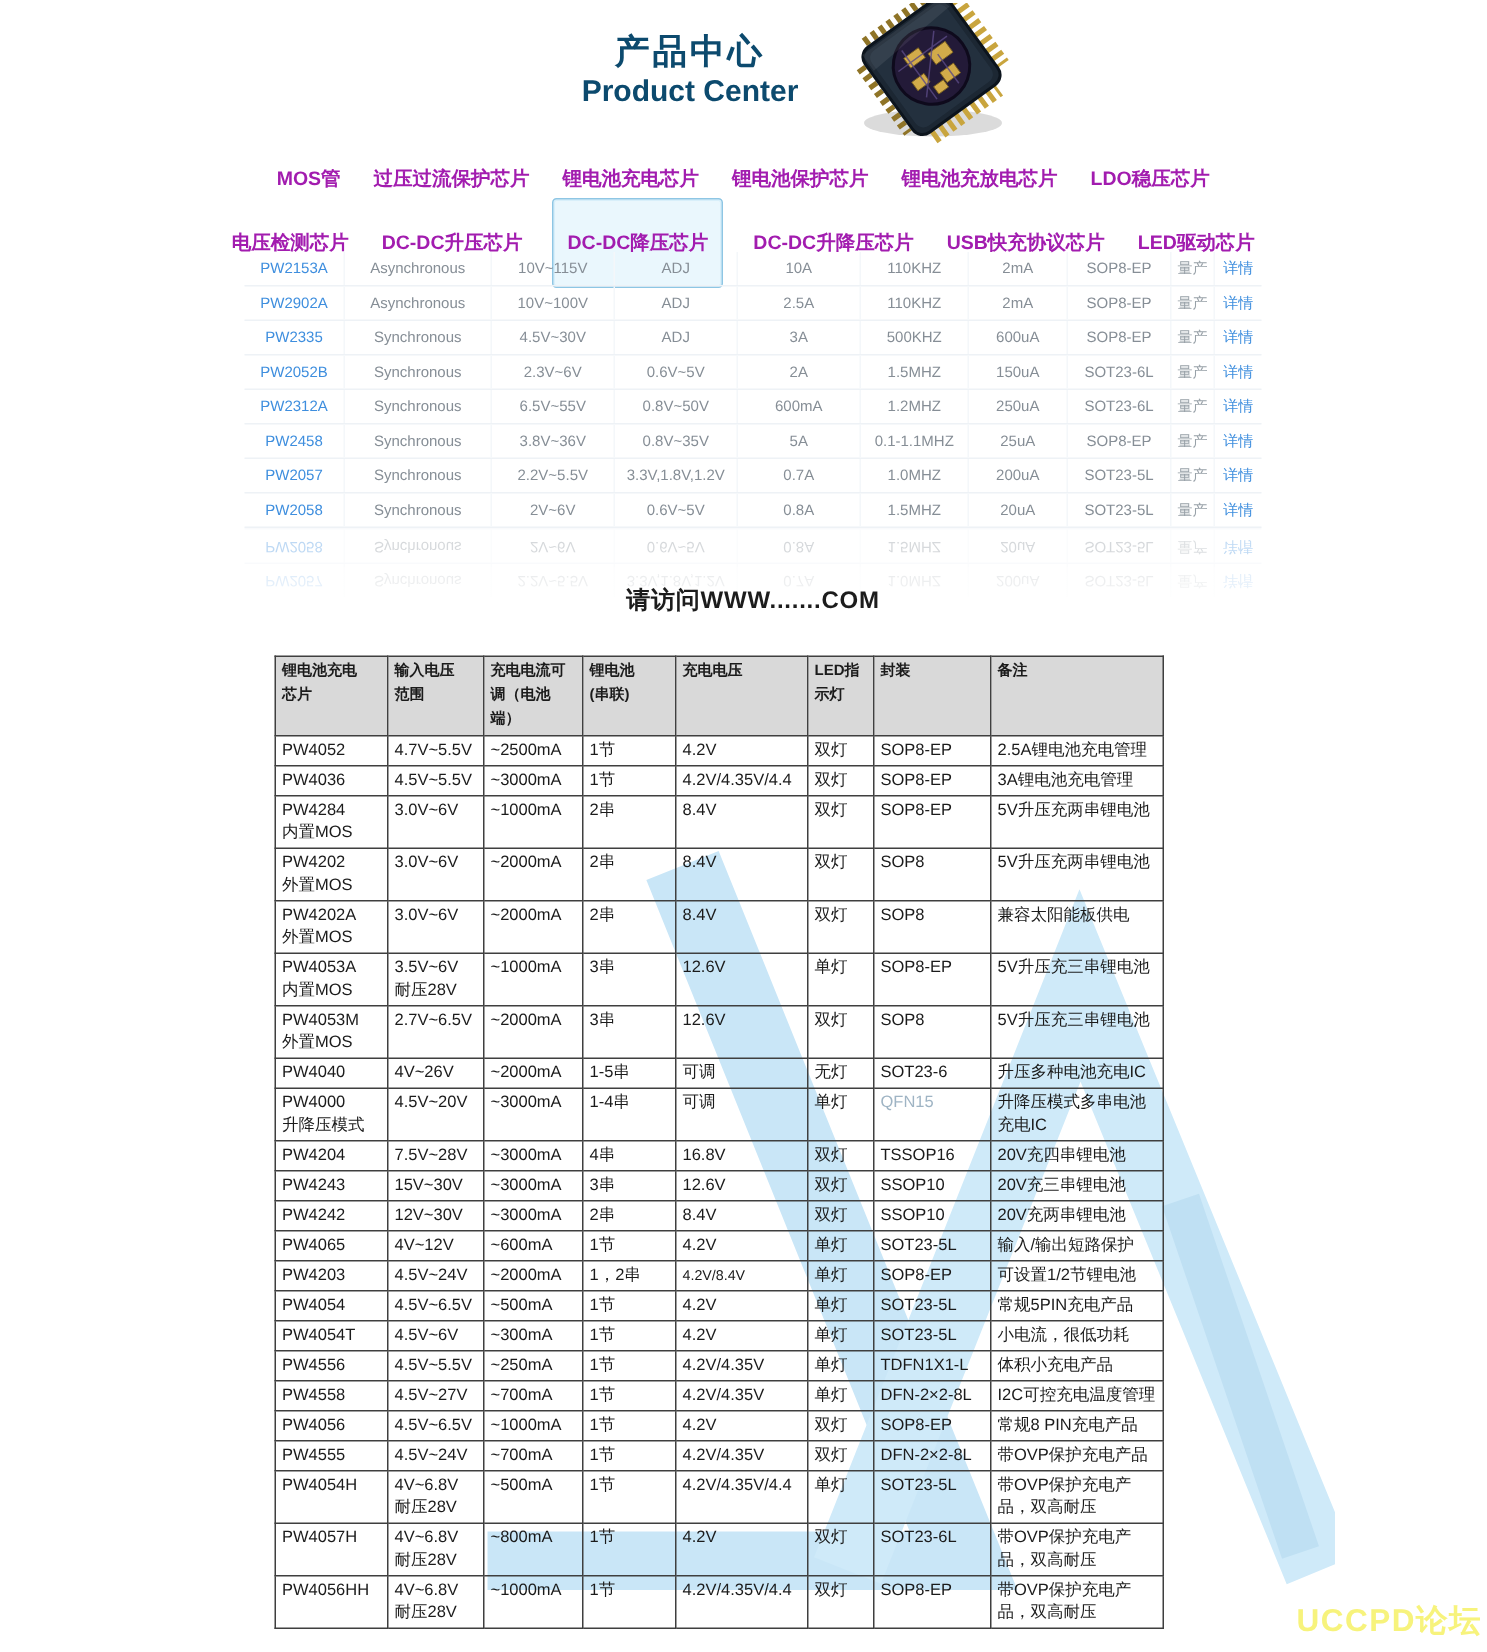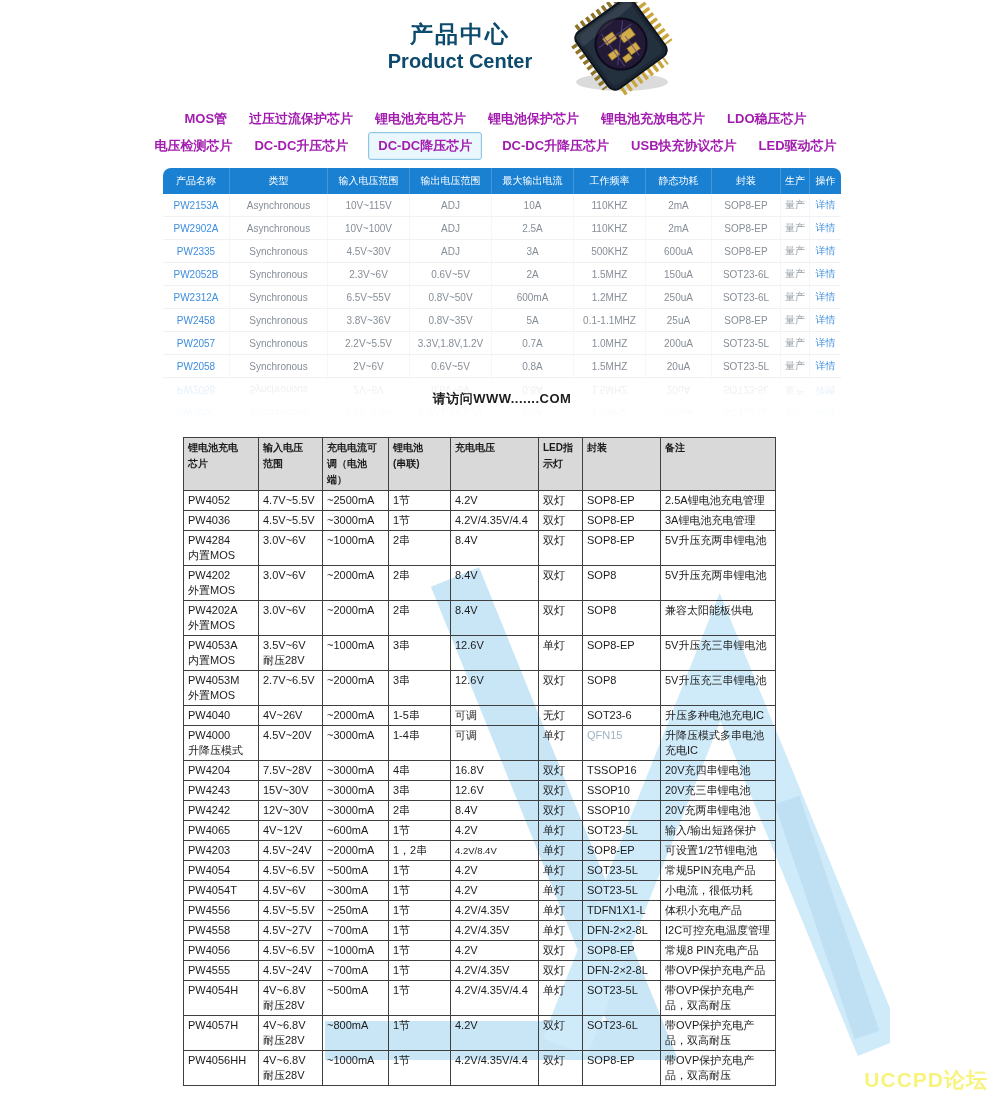--- a/index.html
+++ b/index.html
@@ -10,38 +10,38 @@
   .title-block{position:absolute;top:20px;left:310px;width:300px;text-align:center;color:#0c4a6e;}
   .title-zh{font-size:23px;font-weight:bold;letter-spacing:2px;line-height:28px;}
   .title-en{font-size:20px;font-weight:bold;line-height:26px;}
   .chip-wrap{position:absolute;left:558px;top:2px;width:132px;height:94px;}
 
   
   .nav-row{position:absolute;left:0;width:991px;text-align:center;font-size:13px;color:#a21caf;font-weight:600;}
   .nav-row-1{top:106px;}
   .nav-row-2{top:132px;}
   .nav-item{display:inline-block;margin:0 9px;padding:4px 2px;cursor:pointer;white-space:nowrap;}
-  .nav-item.active{border:1px solid #8ec6e4;background:#eaf7fd;border-radius:3px;padding:4px 9px;box-shadow:0 0 0 1px #d8effa inset;}
+  .nav-item.active{border:1px solid #8ec6e4;background:#eaf7fd;border-radius:3px;padding:20px 9px;box-shadow:0 0 0 1px #d8effa inset;}
 
   
   .pt{position:absolute;left:163px;top:168px;width:678px;font-size:10px;}
   .pt-head{display:flex;height:26px;background:#1a80d2;border-radius:8px 8px 0 0;overflow:hidden;color:#fff;align-items:center;}
   .pt-head .ptc{border-left:1px solid rgba(255,255,255,0.18);height:100%;display:flex;align-items:center;justify-content:center;}
   .pt-head .ptc:first-child{border-left:none;}
   .pt-row{display:flex;height:23px;border-bottom:1px solid #eef2f6;align-items:center;color:#868e96;}
   .pt-row .ptc{border-left:1px solid #f4f7fa;height:100%;display:flex;align-items:center;justify-content:center;overflow:hidden;white-space:nowrap;}
   .pt-row .ptc:first-child{border-left:none;}
   .ptc0{width:66px;} .ptc1{width:98px;} .ptc2{width:82px;} .ptc3{width:82px;} .ptc4{width:82px;}
   .ptc5{width:72px;} .ptc6{width:66px;} .ptc7{width:69px;} .ptc8{width:29px;} .ptc9{width:32px;}
   .pt-link{color:#3e8ede;cursor:pointer;}
   .pt-prod{color:#98a1a8;}
   .pt-reflect{transform:scaleY(-1);opacity:0.33;}
   .pt-fade{position:absolute;left:0;right:0;top:210px;height:50px;background:linear-gradient(to bottom,rgba(255,255,255,0.45),rgba(255,255,255,0.92) 75%,#fff);pointer-events:none;}
 
-  .visit-note{position:absolute;top:390px;left:163px;width:678px;text-align:center;font-size:13px;font-weight:bold;color:#1c1c1c;letter-spacing:0.5px;}
+  .visit-note{position:absolute;top:390px;left:163px;width:678px;text-align:center;font-size:16px;font-weight:bold;color:#1c1c1c;letter-spacing:0.5px;}
 
   
   .bt-zone{position:absolute;left:0;top:437px;width:991px;height:664px;}
   .logo-watermark{position:absolute;left:315px;top:128px;width:575px;height:495px;z-index:0;}
   table.bt{position:absolute;left:183px;top:0;width:592px;border-collapse:collapse;table-layout:fixed;z-index:1;background:transparent;font-size:11px;color:#1b1b1b;}
   table.bt th,table.bt td{border:1px solid #3f3f3f;padding:2px 4px;text-align:left;vertical-align:top;line-height:15px;white-space:pre-line;overflow:hidden;}
   table.bt th{background:#d9d9d9;font-weight:bold;font-size:10px;line-height:16px;}
   td.pkg-muted{color:#9fb4c4;}
   td.v-small{font-size:9.5px;}
   .btc0{width:75px;} .btc1{width:64px;} .btc2{width:66px;} .btc3{width:62px;}
@@ -82,32 +82,20 @@
         </g>
         <path d="M-33,-33 L31,-33 33,-25 -33,-20 Z" fill="#ffffff" opacity="0.08"></path>
       </g>
     </svg>
   </div>
 
   <div class="nav-row nav-row-1"><span class="nav-item">MOS管</span><span class="nav-item">过压过流保护芯片</span><span class="nav-item">锂电池充电芯片</span><span class="nav-item">锂电池保护芯片</span><span class="nav-item">锂电池充放电芯片</span><span class="nav-item">LDO稳压芯片</span></div>
   <div class="nav-row nav-row-2"><span class="nav-item">电压检测芯片</span><span class="nav-item">DC-DC升压芯片</span><span class="nav-item active">DC-DC降压芯片</span><span class="nav-item">DC-DC升降压芯片</span><span class="nav-item">USB快充协议芯片</span><span class="nav-item">LED驱动芯片</span></div>
 
   <div class="pt">
-    <div class="pt-head">
-        <span class="ptc ptc0">产品名称</span>
-        <span class="ptc ptc1">类型</span>
-        <span class="ptc ptc2">输入电压范围</span>
-        <span class="ptc ptc3">输出电压范围</span>
-        <span class="ptc ptc4">最大输出电流</span>
-        <span class="ptc ptc5">工作频率</span>
-        <span class="ptc ptc6">静态功耗</span>
-        <span class="ptc ptc7">封装</span>
-        <span class="ptc ptc8">生产</span>
-        <span class="ptc ptc9">操作</span>
-      </div>
     <div class="pt-body">
         <div class="pt-row">
           <span class="ptc ptc0 pt-link">PW2153A</span>
           <span class="ptc ptc1">Asynchronous</span>
           <span class="ptc ptc2">10V~115V</span>
           <span class="ptc ptc3">ADJ</span>
           <span class="ptc ptc4">10A</span>
           <span class="ptc ptc5">110KHZ</span>
           <span class="ptc ptc6">2mA</span>
           <span class="ptc ptc7">SOP8-EP</span>

